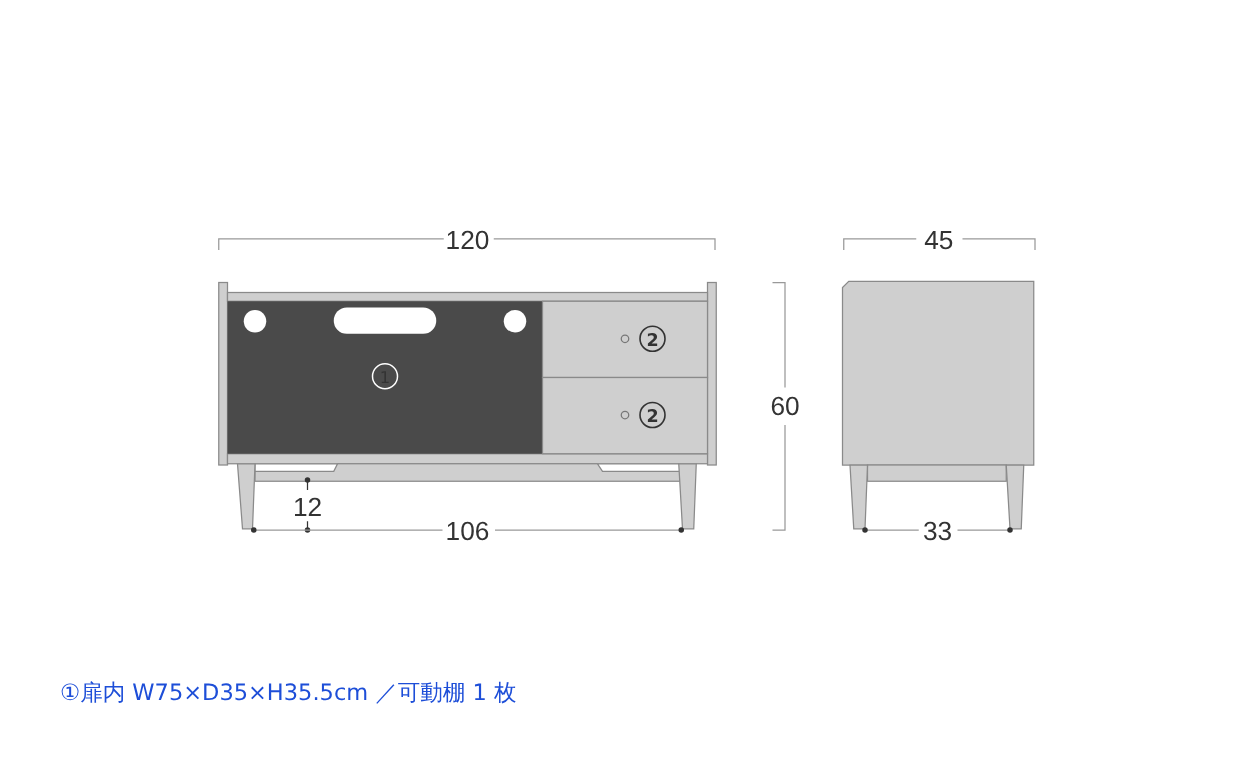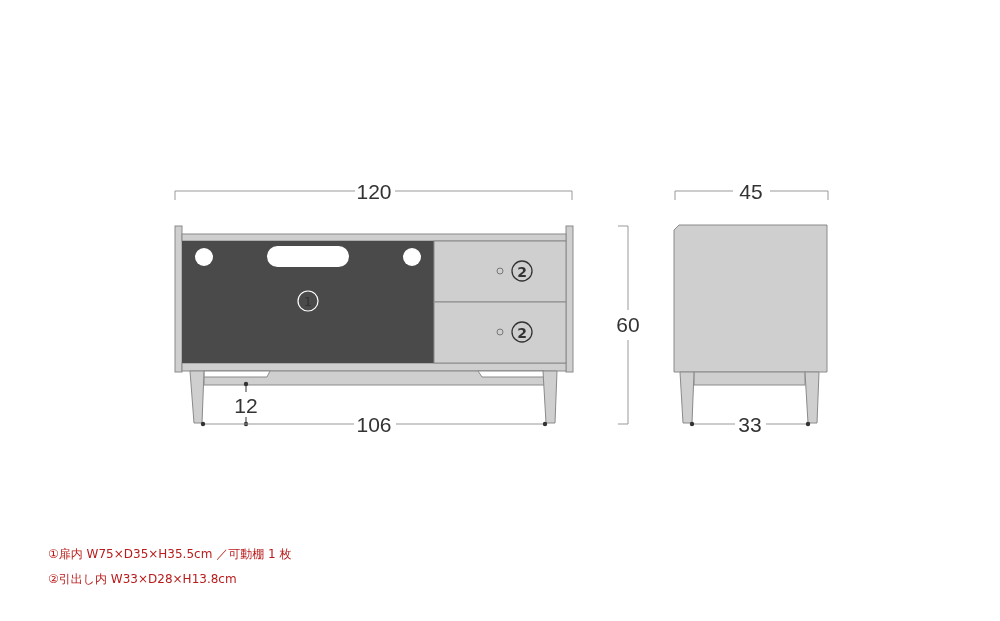--- a/index.html
+++ b/index.html
@@ -1,21 +1,21 @@
 <!DOCTYPE html>
 <html><head>
 <meta charset="utf-8">
 <style>
   html, body { margin: 0; padding: 0; background: #ffffff; }
   body { width: 1000px; height: 621px; position: relative; overflow: hidden;
          font-family: "DejaVu Sans", "Liberation Sans", sans-serif; color: #333; }
   svg { position: absolute; left: 0; top: 0; }
   .dim { font-family: "Liberation Sans", "DejaVu Sans", sans-serif; font-size: 21px; fill: #333; }
   .mark { font-family: "DejaVu Sans", sans-serif; fill: #333; }
-  .notes { position: absolute; left: 48px; top: 542px; font-size: 12px; line-height: 25px; color: #b91c1c; }
+  .notes { position: absolute; left: 48px; top: 542px; font-size: 18px; line-height: 25px; color: #1d4ed8; }
   .notes div { white-space: nowrap; }
 </style>
 </head>
 <body>
 
 <svg width="1000" height="621" viewBox="0 0 1000 621">
 
   <g>
 
     <g stroke="#999" stroke-width="1" fill="none">
@@ -90,14 +90,13 @@
       <line x1="766" y1="424" x2="808" y2="424"></line>
     </g>
     <circle cx="692" cy="424" r="2.2" fill="#333"></circle>
     <circle cx="808" cy="424" r="2.2" fill="#333"></circle>
     <text class="dim" x="750" y="432" text-anchor="middle">33</text>
   </g>
 </svg>
 
 <div class="notes">
   <div>①扉内 W75×D35×H35.5cm ／可動棚 1 枚</div>
-  <div>②引出し内 W33×D28×H13.8cm</div>
 </div>
 
 </body></html>

